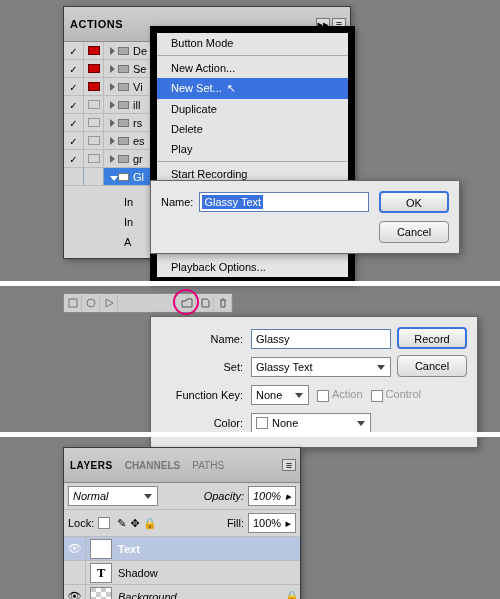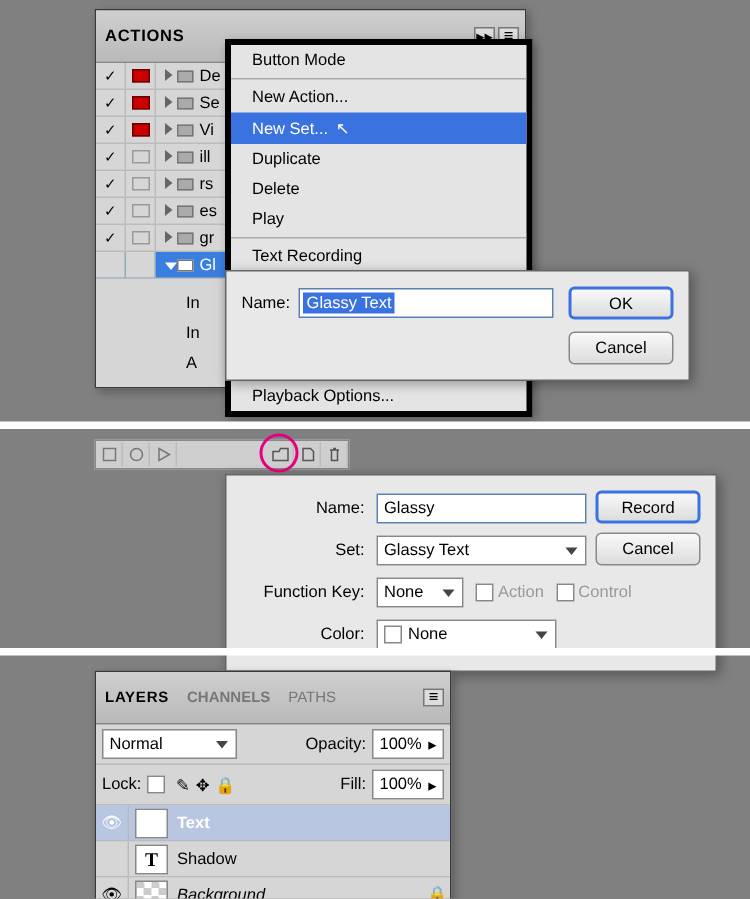--- a/index.html
+++ b/index.html
@@ -23,21 +23,21 @@
   .redbox { width:12px; height:9px; background:#c00; border:1px solid #600; }
   .greybox { width:12px; height:9px; border:1px solid #999; }
   .tri-r::before { content:""; display:inline-block; border-left:5px solid #666; border-top:4px solid transparent; border-bottom:4px solid transparent; }
   .tri-d::before { content:""; display:inline-block; border-top:5px solid #666; border-left:4px solid transparent; border-right:4px solid transparent; }
   .folder { display:inline-block; width:11px; height:8px; background:#aaa; border:1px solid #777; margin-right:2px; }
   .sel { background:#3a7ee0; color:#fff; }
   .sel .tri-d::before { border-top-color:#fff; }
   .act-row.sel .col { border-right-color:#8ab; }
 
   
-  .menu { position:absolute; background:#e4e4e4; border:4px solid #000000; box-shadow:2px 2px 6px rgba(0,0,0,.3); width:200px; }
+  .menu { position:absolute; background:#e4e4e4; border:7px solid #000000; box-shadow:2px 2px 6px rgba(0,0,0,.3); width:200px; }
   .menu-item { padding:4px 14px; border:none; }
   .menu-item.hl { background:#3a72e0; color:#fff; }
   .menu-sep { height:1px; background:#aaa; margin:2px 0; }
 
   
   .dlg { position:absolute; background:#e8e8e8; border:1px solid #666; box-shadow:2px 2px 8px rgba(0,0,0,.35); }
   .dlg input[type=text] { border:1px solid #5a7fb0; padding:2px 4px; background:#fff; height:20px; }
   .hl-text { background:#3a72e0; color:#fff; padding:1px 2px; }
   .btn { min-width:70px; height:22px; background:linear-gradient(#f9f9f9,#dcdcdc); border:1px solid #888; border-radius:4px; text-align:center; line-height:20px; }
   .btn.primary { border:2px solid #3a72e0; }
@@ -174,21 +174,21 @@
   <div class="menu-sep"></div>
   <div class="menu-item">New Action...</div>
   <div class="menu-item hl">
     <span>New Set...</span>
     <span style="margin-left:2px;">↖</span>
   </div>
   <div class="menu-item">Duplicate</div>
   <div class="menu-item">Delete</div>
   <div class="menu-item">Play</div>
   <div class="menu-sep"></div>
-  <div class="menu-item">Text Recording</div>
+  <div class="menu-item">Start Recording</div>
   <div class="menu-item">Record Again...</div>
   <div class="menu-sep" style="margin-top:30px"></div>
   <div class="menu-item">Action Options...</div>
   <div class="menu-item">Playback Options...</div>
 </div>
 
 <div class="dlg" style="left:150px; top:180px; width:310px; padding:10px;">
   <div style="display:flex; align-items:center;">
     <span style="padding-right:6px;">Name:</span>
     <div style="flex:1; border:1px solid #5a7fb0; background:#fff; height:20px; display:flex; align-items:center; padding:0 2px;">
@@ -274,21 +274,21 @@
 
 <div class="panel" style="left:63px; top:447px; width:238px;">
   <div class="panel-header">
     <span class="panel-title" style="font-size:10px;">LAYERS</span>
     <span style="padding:0 6px;color:#777;font-size:10px;font-weight:bold;">CHANNELS</span>
     <span style="padding:0 6px;color:#777;font-size:10px;">PATHS</span>
     <div class="panel-menu">
         <div class="mini-icon">≡</div>
       </div>
   </div>
-  <div style="display:flex; align-items:center; padding:3px 4px; border-bottom:1px solid #bbb;">
+  <div style="display:flex; align-items:center; padding:3px 4px; border-bottom:1px solid #bbb;font-style:italic;">
     <div class="sel-field dd-arrow" style="width:90px;">
         <span>Normal</span>
       </div>
     <span style="margin-left:auto; padding-right:4px;">Opacity:</span>
     <div class="sel-field" style="width:48px;">
         <span>100%</span>
         <span style="margin-left:auto">▸</span>
       </div>
   </div>
   <div style="display:flex; align-items:center; padding:3px 4px; border-bottom:1px solid #bbb;">

